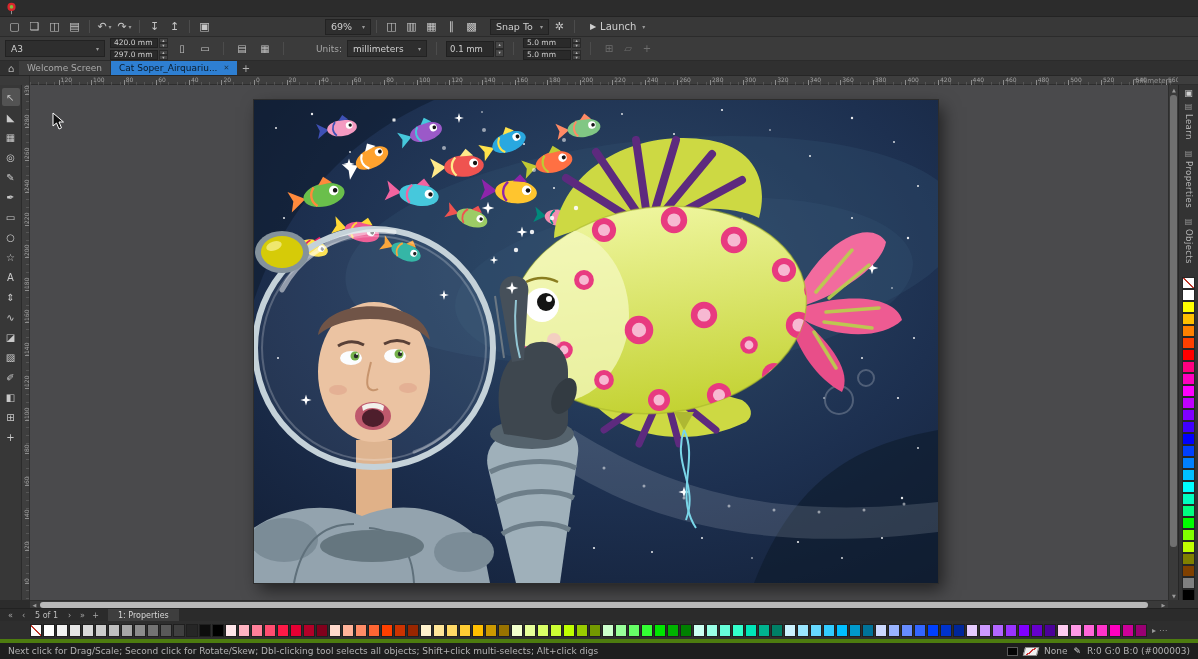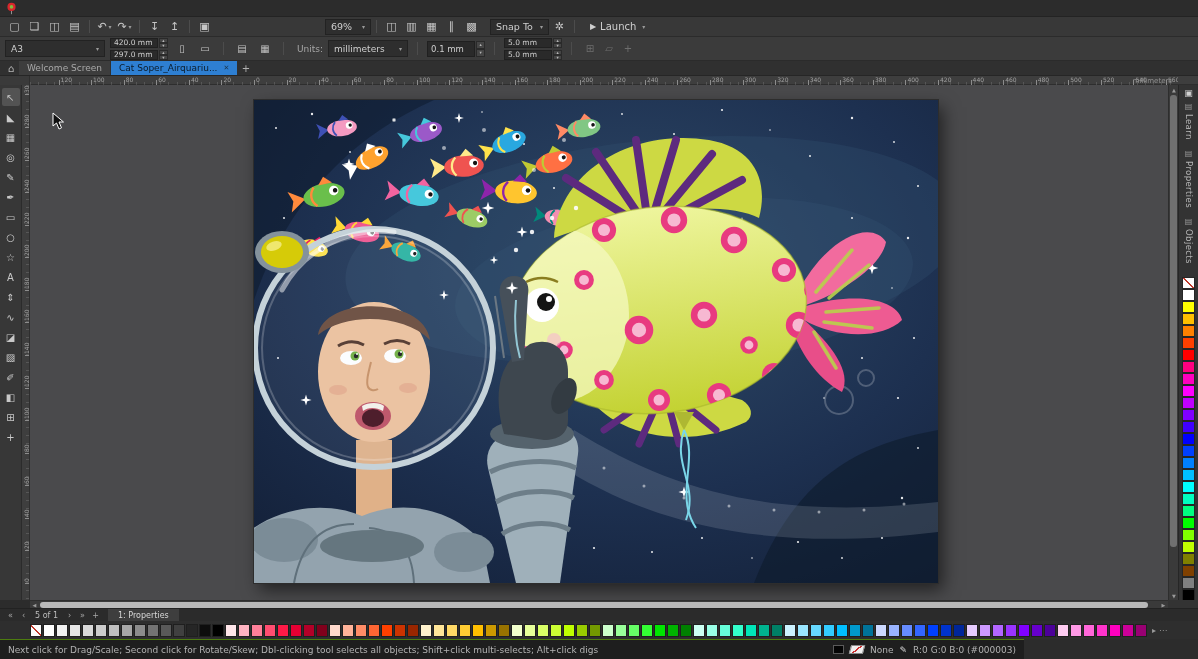--- a/index.html
+++ b/index.html
@@ -28,21 +28,21 @@
 .units-select{width:80px}
 .dim-col{display:flex;flex-direction:column;gap:2px}
 .spin-row{display:flex;align-items:center}
 .spin-val{width:48px;height:10px;background:#2a2a2a;border:1px solid #202020;font-size:7.5px;color:#cfcfcf;display:flex;align-items:center;padding:0 3px}
 .spin-val.tall{height:16px;font-size:8.5px}
 .spin-btns{display:flex;flex-direction:column;margin-left:1px}
 .spin-btn{width:9px;height:5px;background:#454545;border:1px solid #2a2a2a;color:#b5b5b5;font-size:4.5px;line-height:3px;display:flex;align-items:center;justify-content:center}
 .spin-btn.tall{height:8px}
 .icon-btn{width:18px;height:17px;display:flex;align-items:center;justify-content:center;color:#c3c3c3;font-size:10px;border-radius:2px}
 .icon-btn.dim{color:#6e6e6e}
-.units-label{color:#a5a5a5;margin-left:4px}
+.units-label{color:#a5a5a5;margin-left:23px}
 
 .tab-bar{height:15px;background:#303030;display:flex;align-items:flex-end;padding-left:3px;border-bottom:1px solid #262626}
 .home-btn{width:16px;height:14px;color:#b5b5b5;font-size:10px;display:flex;align-items:center;justify-content:center}
 .doc-tabs{display:flex;align-items:flex-end}
 .doc-tab{height:14px;display:flex;align-items:center;padding:0 8px;margin-right:1px;background:#3d3d3d;color:#a9a9a9;font-size:9px;max-width:130px}
 .doc-tab .tab-label{white-space:nowrap;overflow:hidden;text-overflow:ellipsis}
 .doc-tab.active{background:#2e7fd2;color:#0b1b29}
 .tab-close{font-size:7px;margin-left:6px;color:#1b3a55}
 .tab-add{width:15px;height:14px;display:flex;align-items:center;justify-content:center;color:#b0b0b0;font-size:10px}
 
@@ -84,21 +84,21 @@
 .scroll-corner{position:absolute;left:1168px;top:600px;width:30px;height:8px;background:#333}
 .navigator{position:absolute;left:0;top:608px;width:1198px;height:13px;background:#2b2b2b;border-top:1px solid #222;display:flex;align-items:center;font-size:8px;color:#bdbdbd;padding-left:5px;gap:2px}
 .nav-btn{min-width:11px;text-align:center;font-size:8px;color:#a8a8a8}
 .page-info{margin:0 4px}
 .page-tab{height:13px;background:#3e3e3e;display:flex;align-items:center;padding:0 10px;color:#d8d8d8;margin-left:5px}
 .palette-row{position:absolute;left:0;top:621px;width:1198px;height:18px;background:#2e2e2e;display:flex;align-items:center;padding-left:30px;overflow:hidden}
 .hswatch{width:12px;height:13px;border:1px solid #1f1f1f;margin-right:1px;flex:none}
 .no-color{background:linear-gradient(45deg,transparent 43%,#c0392b 43% 57%,transparent 57%),#fdfdfd}
 .palette-arrows{display:flex;align-items:center;gap:3px;margin-left:4px;color:#9a9a9a;font-size:8px}
 
-.statusbar{position:absolute;left:0;top:639px;width:1024px;height:20px;background:#1e1e1e;border-top:1px solid #4d7c0f;display:flex;align-items:center;font-size:9px;color:#b2b2b2;padding:0 8px}
+.statusbar{position:absolute;left:0;top:639px;width:1198px;height:20px;background:#1e1e1e;border-top:4px solid #4d7c0f;display:flex;align-items:center;font-size:9px;color:#b2b2b2;padding:0 8px}
 .status-right{margin-left:auto;display:flex;align-items:center;gap:6px}
 .chip-black{width:11px;height:9px;background:#050505;border:1px solid #5a5a5a}
 .none-chip{width:14px;height:9px;transform:skewX(-15deg);border:1px solid #8a8a8a;background:linear-gradient(135deg,transparent 44%,#cc3333 44% 56%,transparent 56%),#f1f1f1}
 .pen{font-size:9px;color:#dcdcdc}
 
 .cursor{position:absolute;left:52px;top:112px;z-index:60;pointer-events:none}
 </style>
 </head>
 <body>
 

